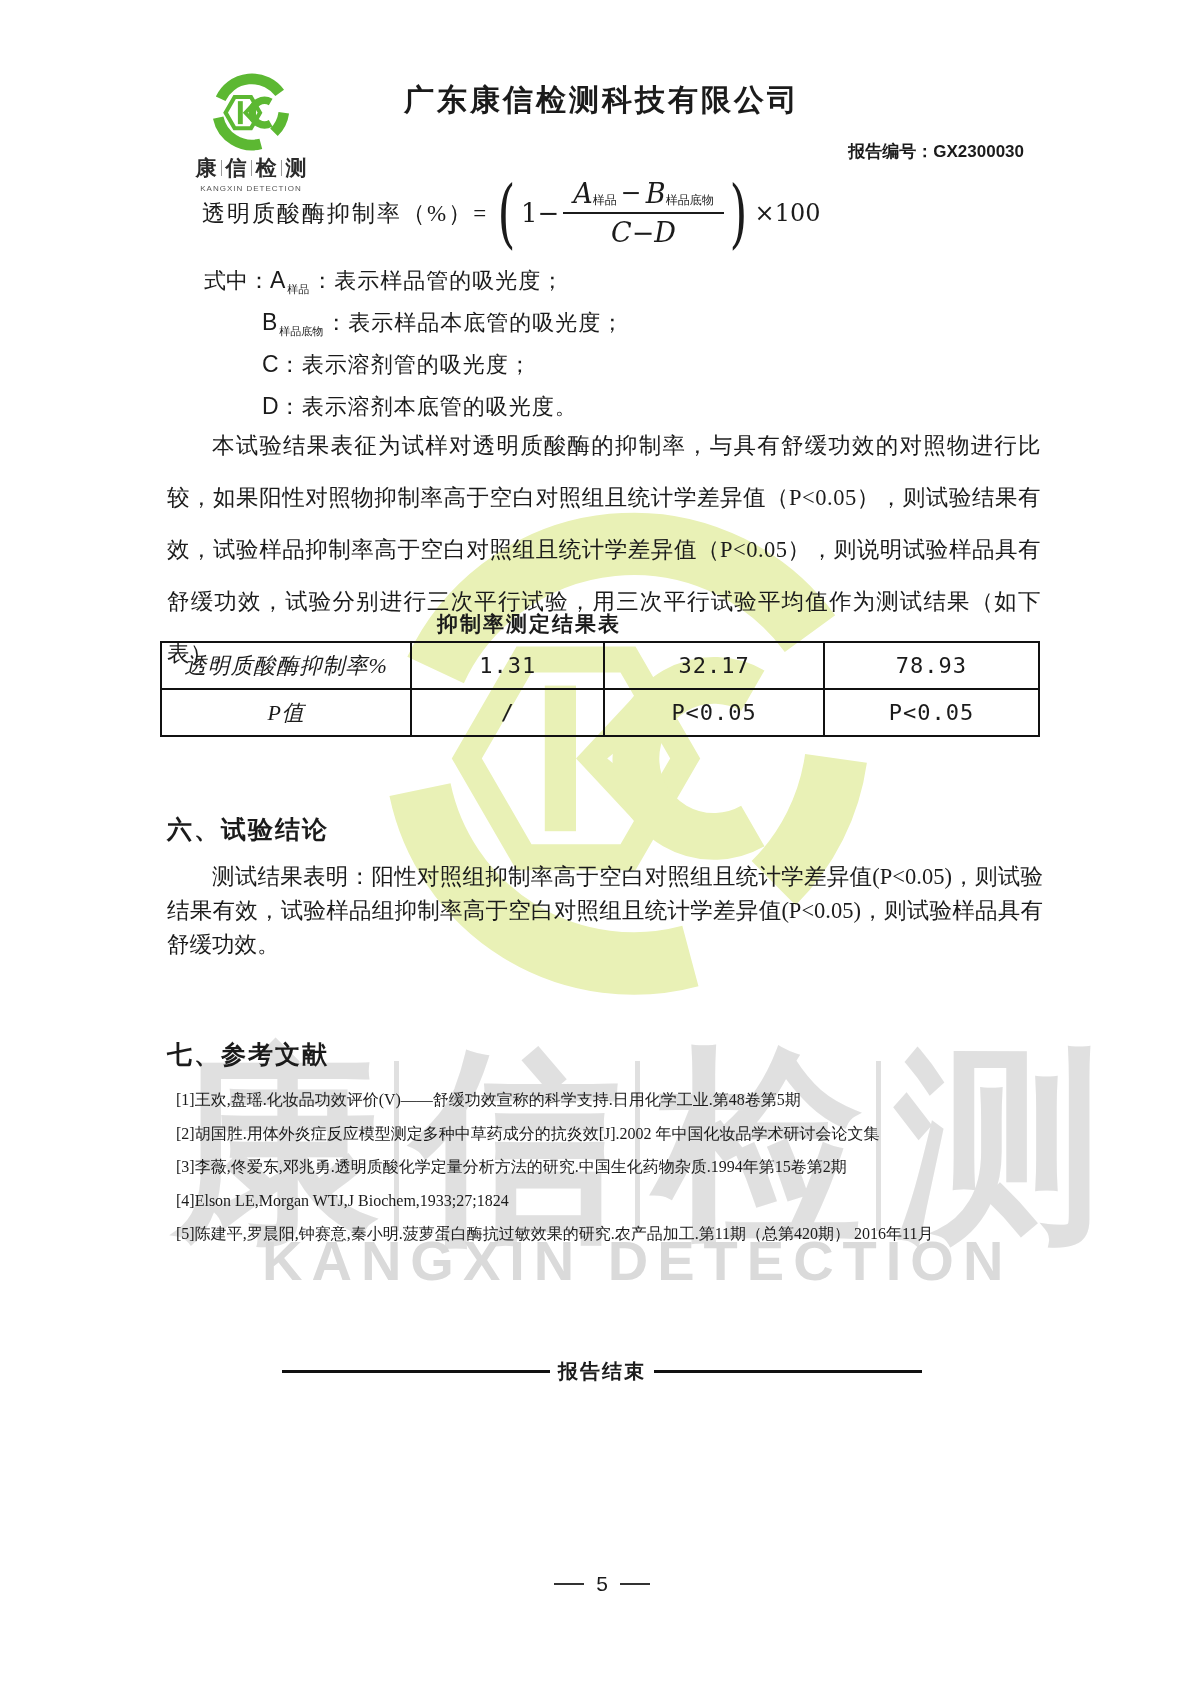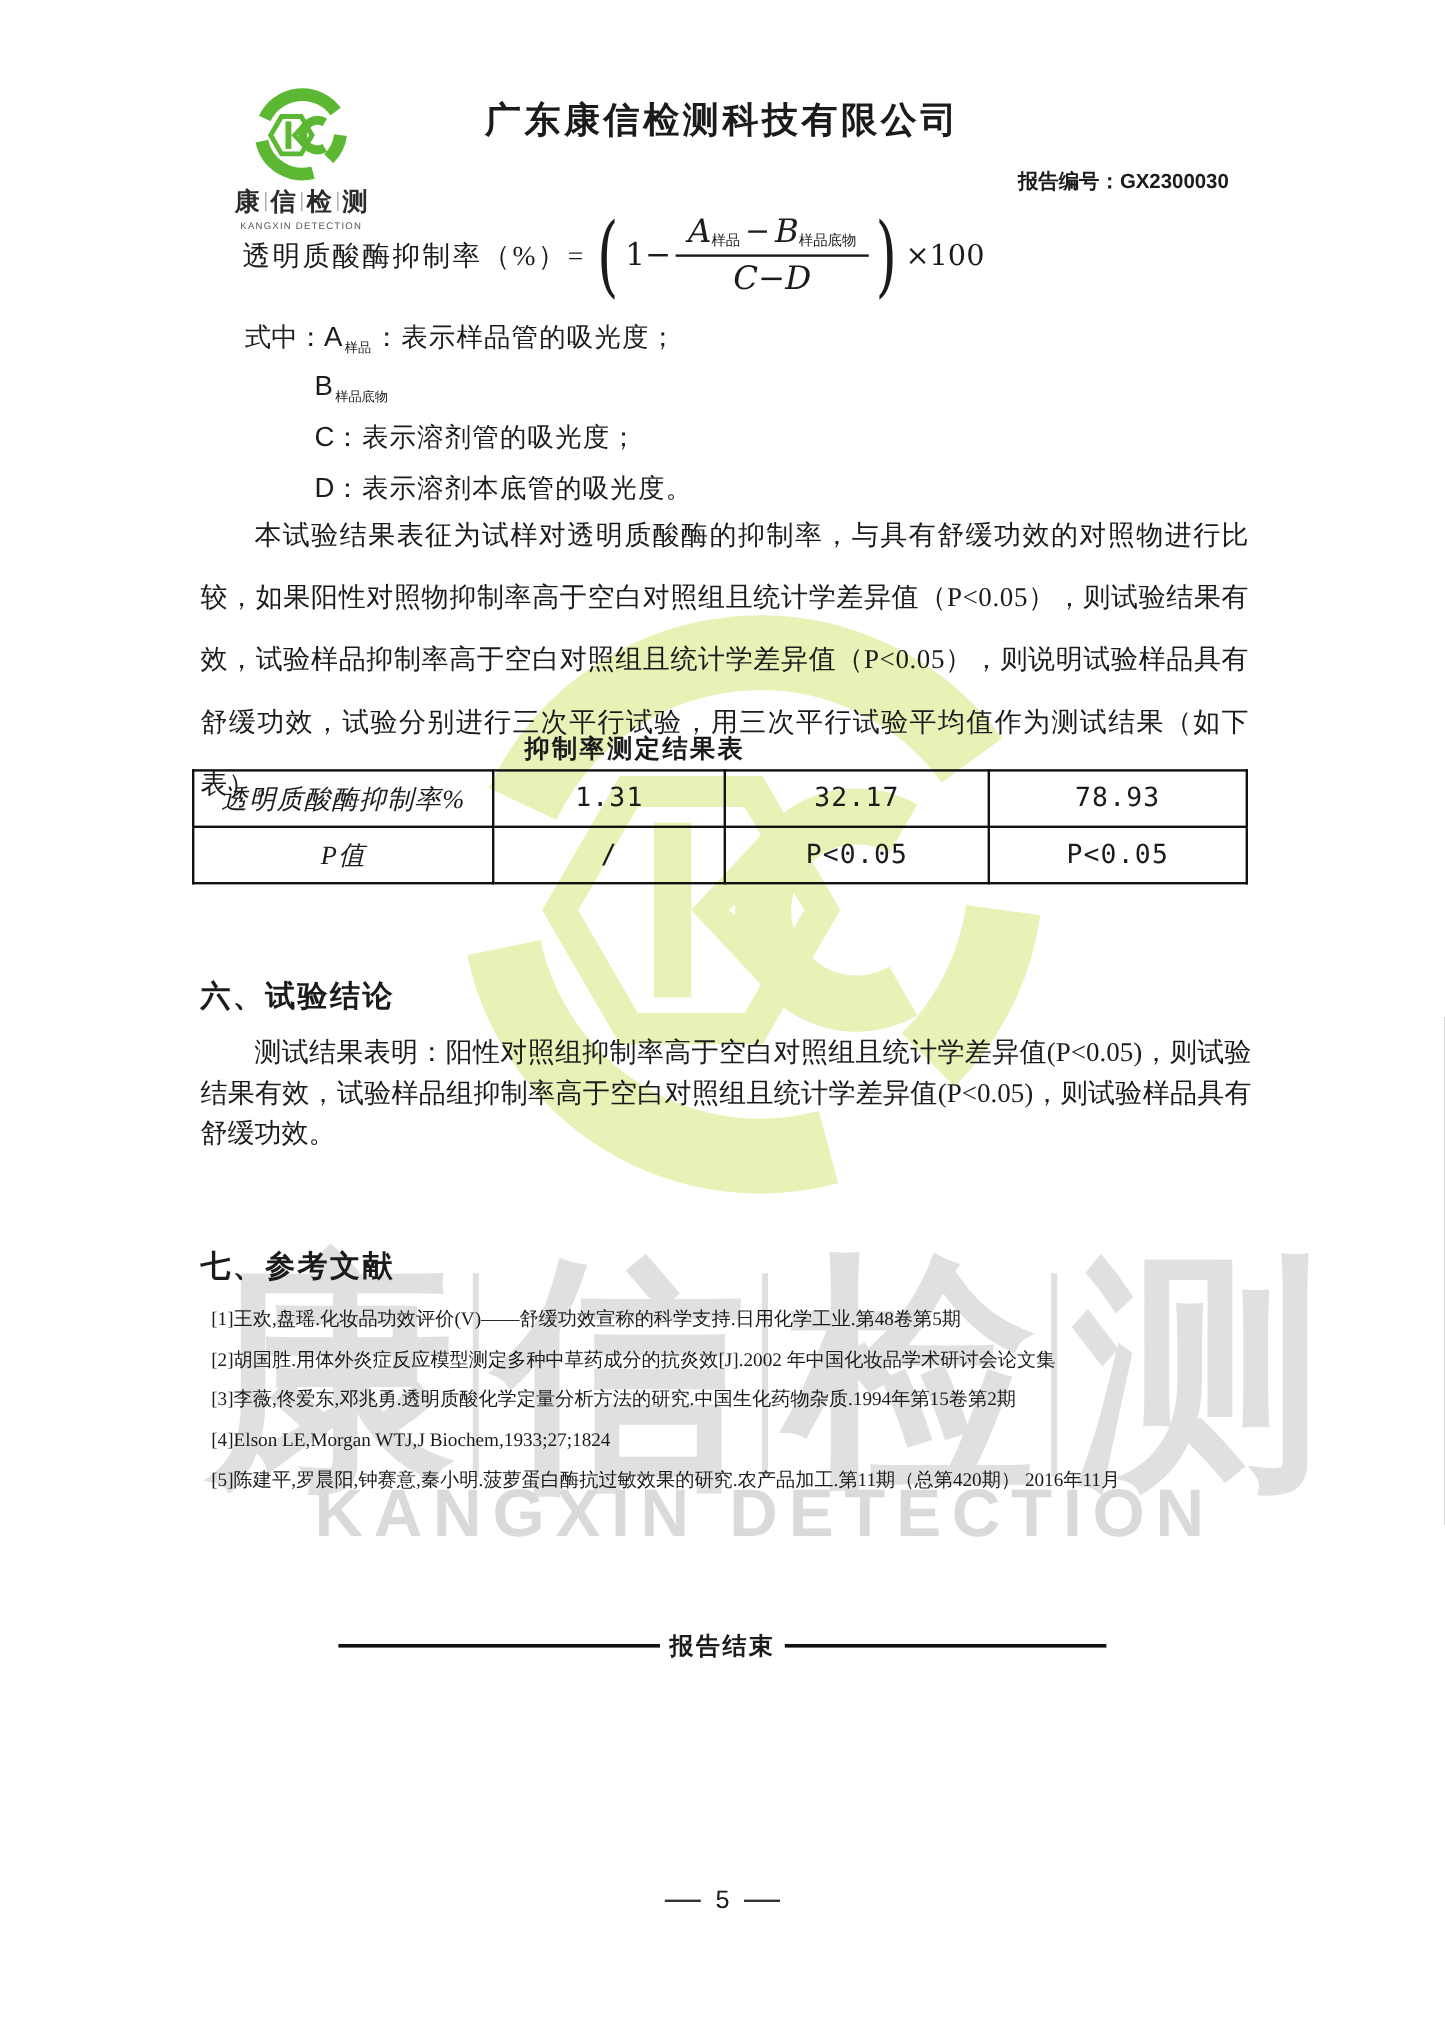--- a/index.html
+++ b/index.html
@@ -178,20 +178,21 @@
     <div class="defs">
       <div class="def-line">
         <span>式中：</span>
         <span class="def-sym">A</span>
         <span class="def-sub">样品</span>
         <span class="def-desc">：表示样品管的吸光度；</span>
       </div>
       <div class="def-line indent">
         <span class="def-sym">B</span>
         <span class="def-sub">样品底物</span>
+        <span class="def-desc">：表示样品本底管的吸光度；</span>
       </div>
       <div class="def-line indent">
         <span class="def-sym">C</span>
         <span class="def-desc">：表示溶剂管的吸光度；</span>
       </div>
       <div class="def-line indent">
         <span class="def-sym">D</span>
         <span class="def-desc">：表示溶剂本底管的吸光度。</span>
       </div>
     </div>

